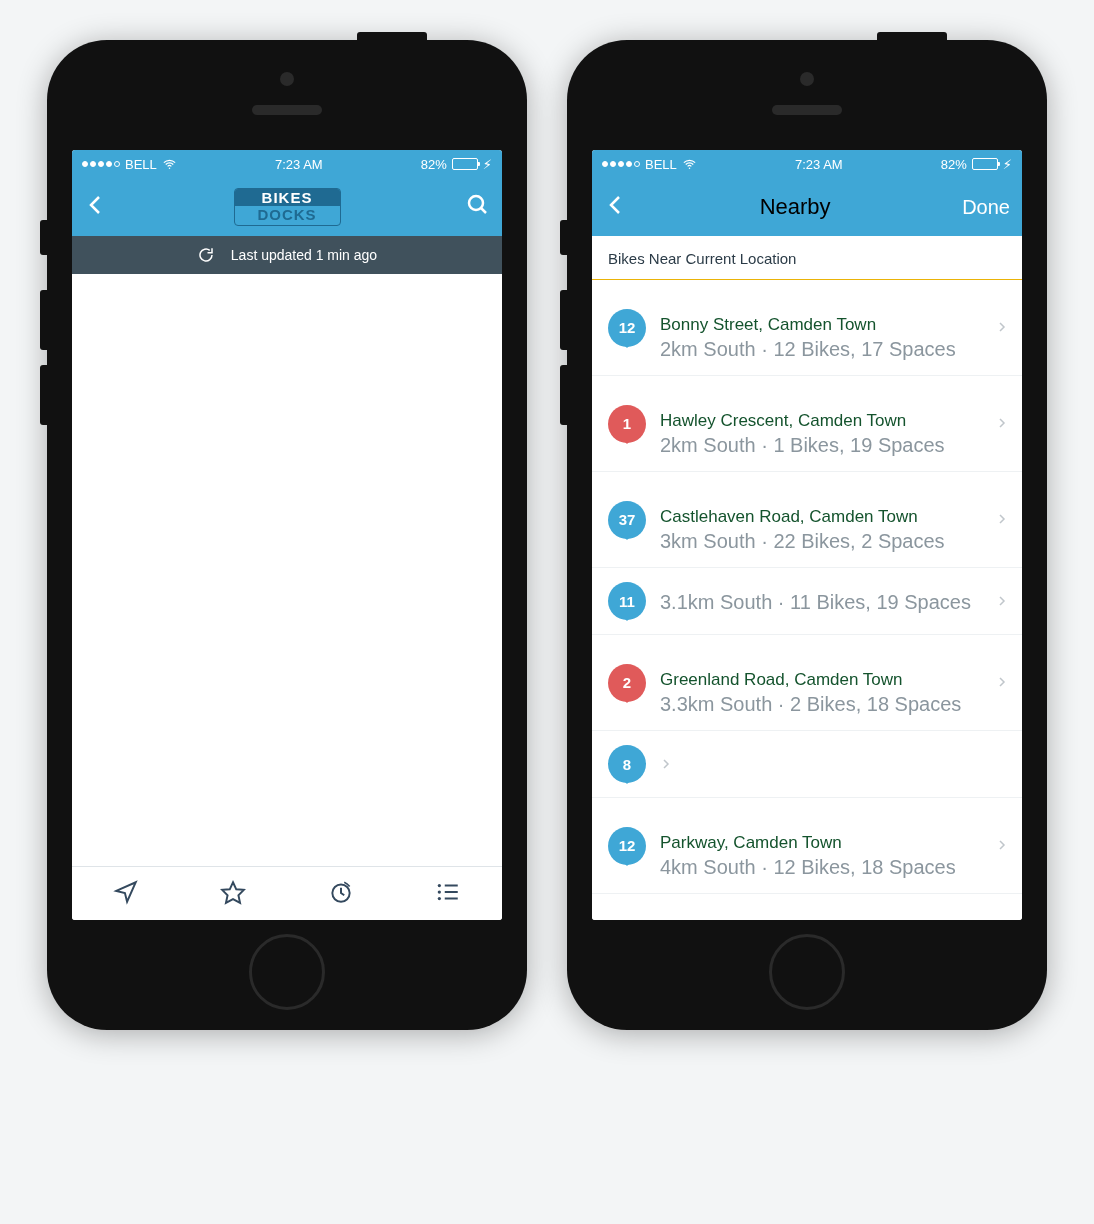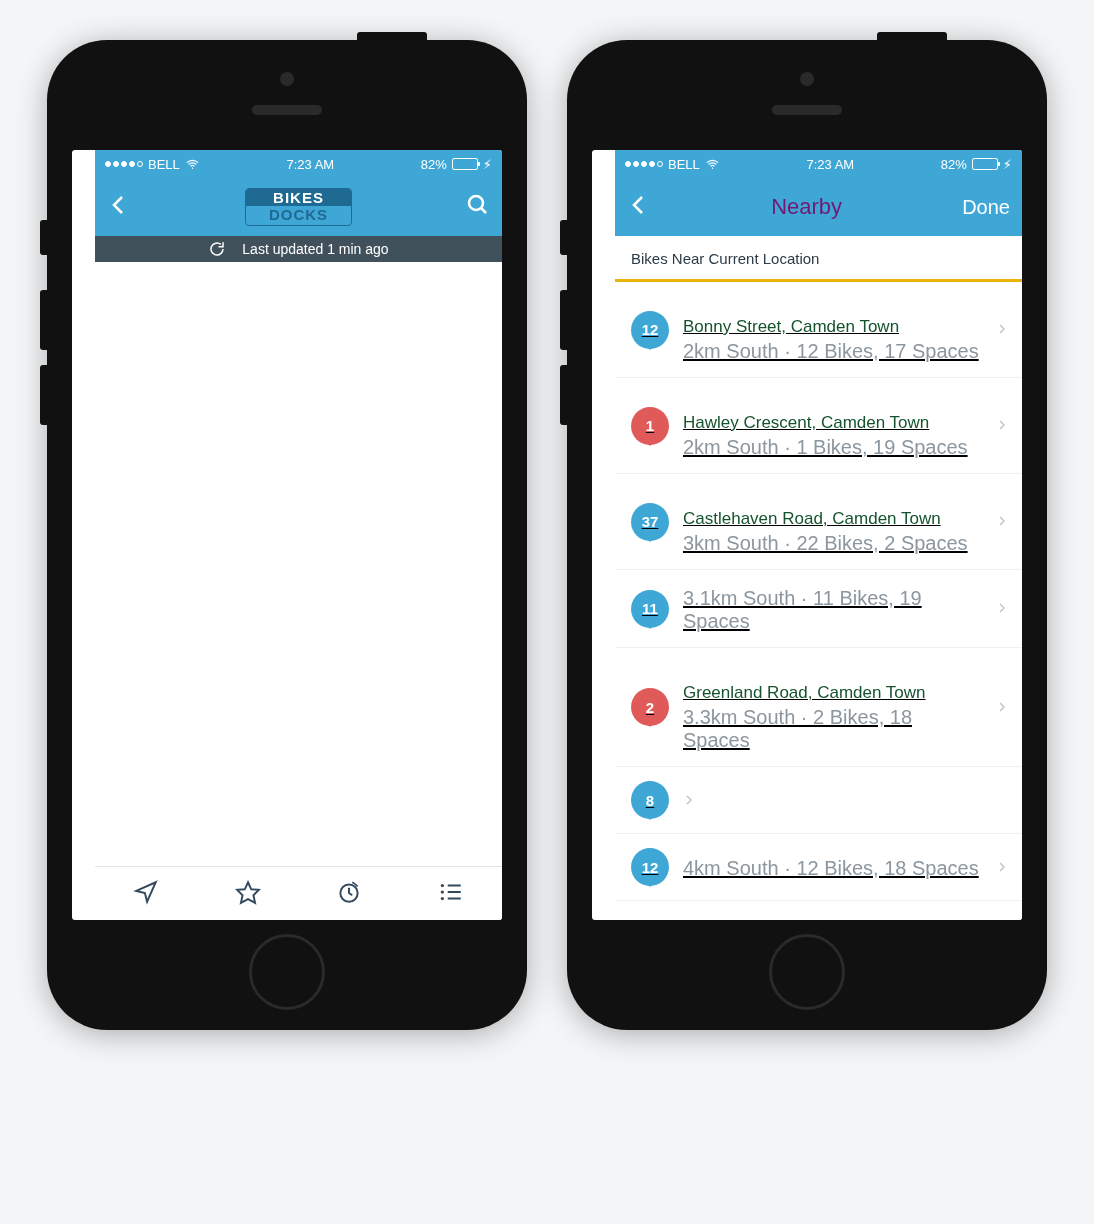--- a/index.html
+++ b/index.html
@@ -70,26 +70,26 @@
   .seg {
     display:flex; border:1px solid #1f6a92; border-radius:4px; overflow:hidden;
     height:38px;
     flex-direction:column;
   }
   .seg button {
     border:none; background:transparent; color:#1f6a92; font-weight:700;
     font-size:15px; letter-spacing:1px; width:105px; cursor:pointer;
   }
   .seg button.active { background:#1f6a92; color:#fff; }
-  .nav-title { font-size:22px; font-weight:300; color:#701a75; }
+  .nav-title { font-size:22px; font-weight:300; color:#000000; }
   .nav-done { font-size:20px; font-weight:400; color:#fff; cursor:pointer; }
 
   
   .update-banner {
-    height:26px; background:rgba(48,66,78,0.92); color:#fff;
+    height:38px; background:rgba(48,66,78,0.92); color:#fff;
     display:flex; align-items:center; justify-content:center; gap:16px;
     font-size:14px; position:relative; z-index:5;
   }
   .update-banner svg { width:18px; height:18px; stroke:#fff; fill:none; stroke-width:2; }
 
   
   .map {
     position:relative; flex:1; background:#e8e3d8;
     background-image:
       linear-gradient( 35deg, transparent 48%, #fff 48%, #fff 52%, transparent 52%),
@@ -100,29 +100,29 @@
 
   
   .toolbar {
     position:absolute; bottom:0; left:0; right:0; height:54px;
     background:#fff; border-top:1px solid #dfe4e8;
     display:flex; align-items:center; justify-content:space-around;
   }
   .toolbar button { border:none; background:none; cursor:pointer; padding:8px; }
   .toolbar svg { width:26px; height:26px; stroke:#34495e; fill:none; stroke-width:1.8; }
 
-  .screen-flex { display:flex; flex-direction:column; height:100%;padding-left:23px; }
+  .screen-flex { display:flex; flex-direction:column; height:100%; }
   .map-wrap { flex:1; position:relative; }
 
   
   .list-header {
     padding:14px 16px 12px; font-size:15px; color:#2b3b47; background:#fff;
   }
   .list-header b { font-weight:400; }
-  .list { flex:1; background:#fff; border-top:3px solid #eab308; overflow:hidden;text-decoration:underline; }
+  .list { flex:1; background:#fff; border-top:1px solid #eab308; overflow:hidden; }
   .row {
     display:flex; align-items:center; padding:14px 14px 14px 16px; gap:14px;
     border-bottom:1px solid #eef1f3; cursor:pointer;
   }
   .row .badge {
     width:38px; height:38px; border-radius:50%;
     display:flex; align-items:center; justify-content:center;
     color:#fff; font-weight:700; font-size:15px; position:relative;
     flex-shrink:0;
   }
@@ -355,20 +355,21 @@
           </div>
           <div class="row">
             <span class="badge blue">8</span>
             <span class="rchev"><svg width="12" height="12" viewBox="0 0 24 24" stroke="currentColor" fill="none" stroke-width="3">
                 <polyline points="8 4 16 12 8 20"></polyline>
               </svg></span>
           </div>
           <div class="row">
             <span class="badge blue">12</span>
             <div class="rtxt">
+              <div class="r1">Parkway, Camden Town</div>
               <div class="r2">4km South  ·  12 Bikes, 18 Spaces</div>
             </div>
             <span class="rchev"><svg width="12" height="12" viewBox="0 0 24 24" stroke="currentColor" fill="none" stroke-width="3">
                 <polyline points="8 4 16 12 8 20"></polyline>
               </svg></span>
           </div>
         </div>
 
   </div>
     </div>

